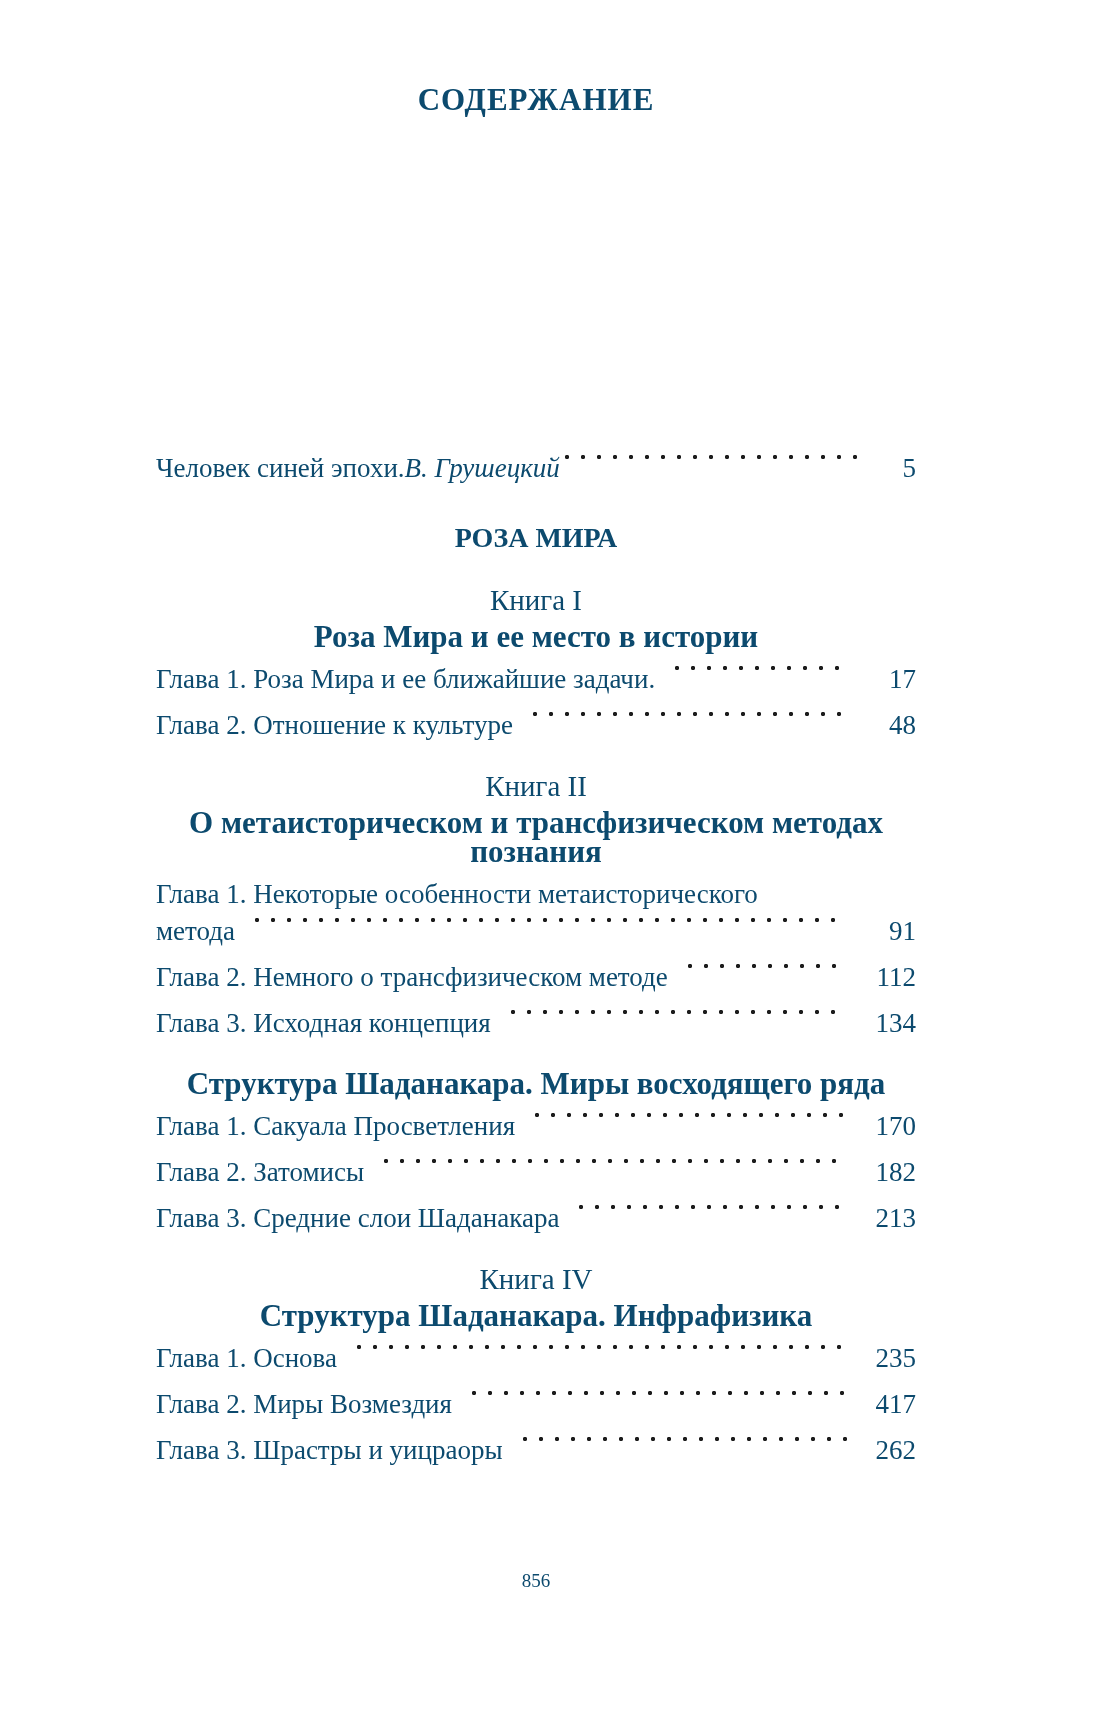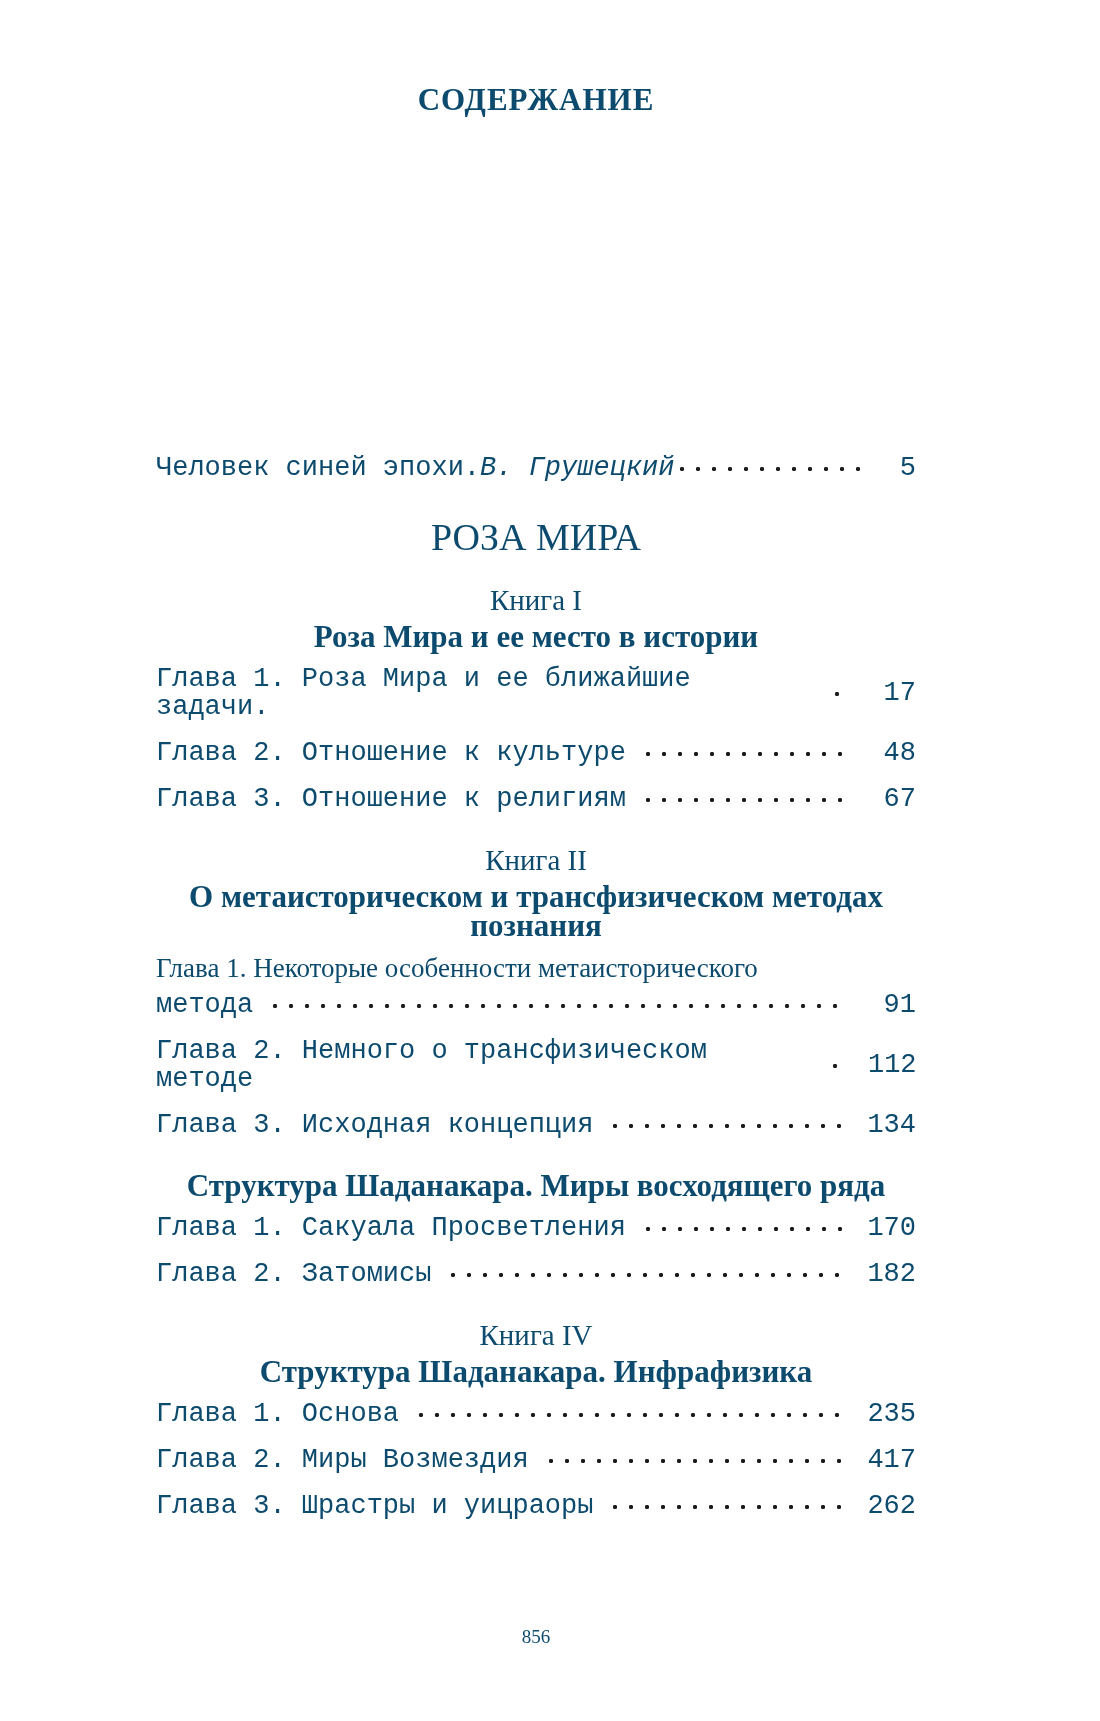--- a/index.html
+++ b/index.html
@@ -21,24 +21,23 @@
     font-size: 31px;
     font-weight: 700;
     letter-spacing: 1px;
     line-height: 32px;
   }
 
   .intro-row { margin-top: 338px; }
 
   .toc-row {
     display: flex;
-    align-items: center;
+    align-items: flex-start;
     font-size: 27px;
     line-height: 28px;
-    font-family: Liberation Mono, monospace;
   }
   .chapter { margin-bottom: 18px; gap: 15px; }
 
   .leader {
     flex: 1 1 auto;
     min-width: 12px;
     height: 5px;
     margin: 0 8px 0 5px;
     background-image: radial-gradient(circle at 2px 3px, #1c1c1c 1.8px, transparent 2.5px);
     background-size: 16px 5px;
@@ -48,22 +47,22 @@
   .page-num {
     white-space: nowrap;
     min-width: 46px;
     text-align: right;
   }
   .italic { font-style: italic; }
 
   .work-title {
     margin-top: 40px;
     text-align: center;
-    font-size: 38px;
-    font-weight: 400;
+    font-size: 28px;
+    font-weight: 700;
     line-height: 31px;
   }
   .book { margin-top: 32px; }
   .book-heading {
     text-align: center;
     font-size: 29px;
     line-height: 30px;
   }
   .book-subtitle {
     text-align: center;
@@ -107,25 +106,20 @@
       <div class="toc-row chapter">
         <span>Глава 1. Роза Мира и ее ближайшие задачи.</span>
         <span class="leader"></span>
         <span class="page-num">17</span>
       </div>
       <div class="toc-row chapter">
         <span>Глава 2. Отношение к культуре</span>
         <span class="leader"></span>
         <span class="page-num">48</span>
       </div>
-      <div class="toc-row chapter">
-        <span>Глава 3. Отношение к религиям</span>
-        <span class="leader"></span>
-        <span class="page-num">67</span>
-      </div>
     </div>
 
     <div class="book">
       <div class="book-heading">Книга II</div>
       <div class="book-subtitle">О метаисторическом и трансфизическом методах познания</div>
 
       <div>
         <div class="preline">Глава 1. Некоторые особенности метаисторического</div>
         <div class="toc-row chapter">
           <span>метода</span>
@@ -151,20 +145,25 @@
       <div class="toc-row chapter">
         <span>Глава 1. Сакуала Просветления</span>
         <span class="leader"></span>
         <span class="page-num">170</span>
       </div>
       <div class="toc-row chapter">
         <span>Глава 2. Затомисы</span>
         <span class="leader"></span>
         <span class="page-num">182</span>
       </div>
+      <div class="toc-row chapter">
+        <span>Глава 3. Средние слои Шаданакара</span>
+        <span class="leader"></span>
+        <span class="page-num">213</span>
+      </div>
     </div>
 
     <div class="book">
       <div class="book-heading">Книга IV</div>
       <div class="book-subtitle">Структура Шаданакара. Инфрафизика</div>
 
       <div class="toc-row chapter">
         <span>Глава 1. Основа</span>
         <span class="leader"></span>
         <span class="page-num">235</span>

